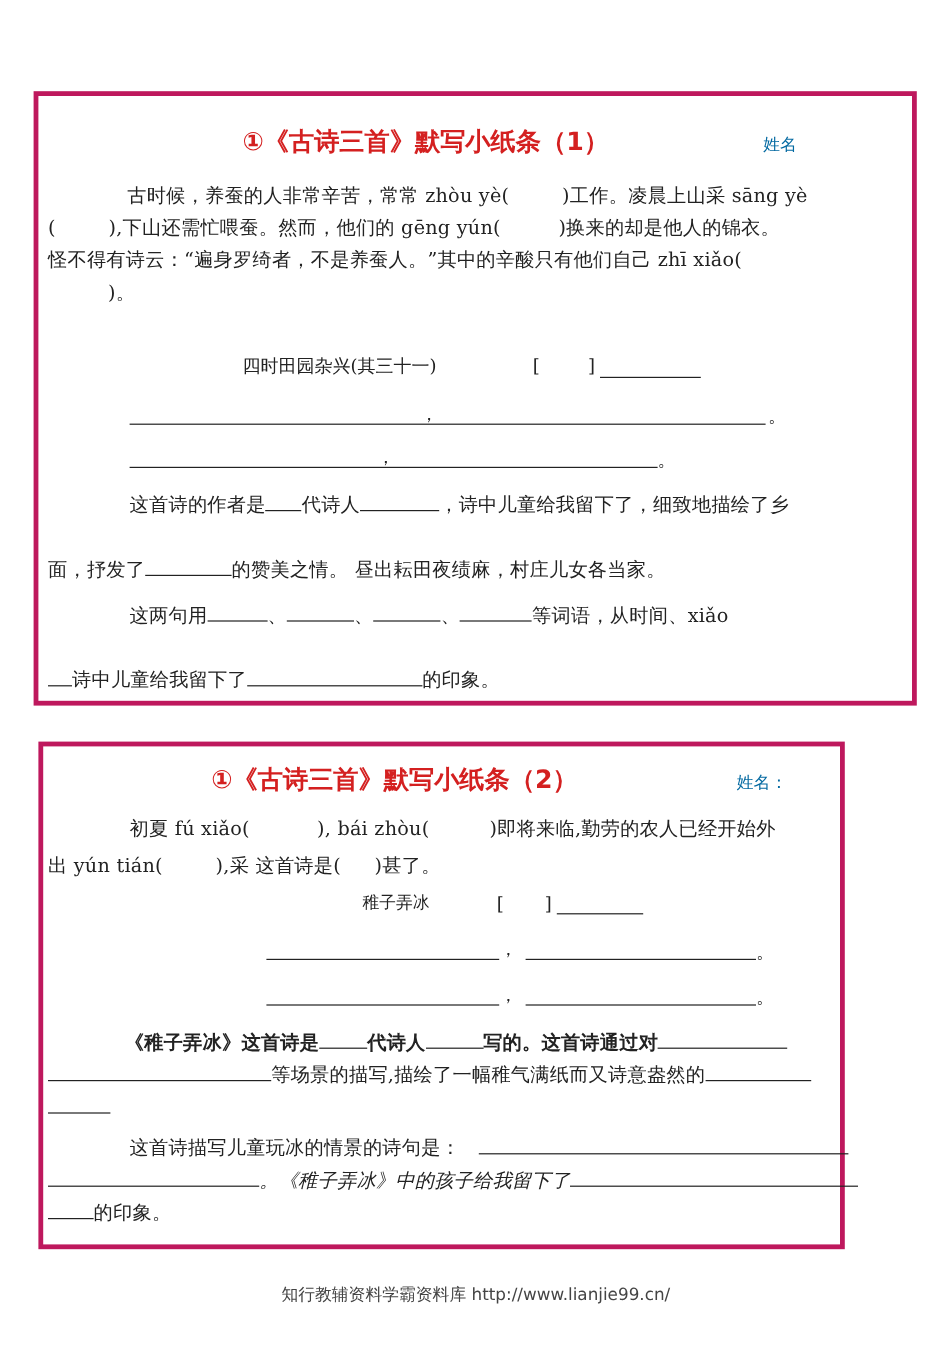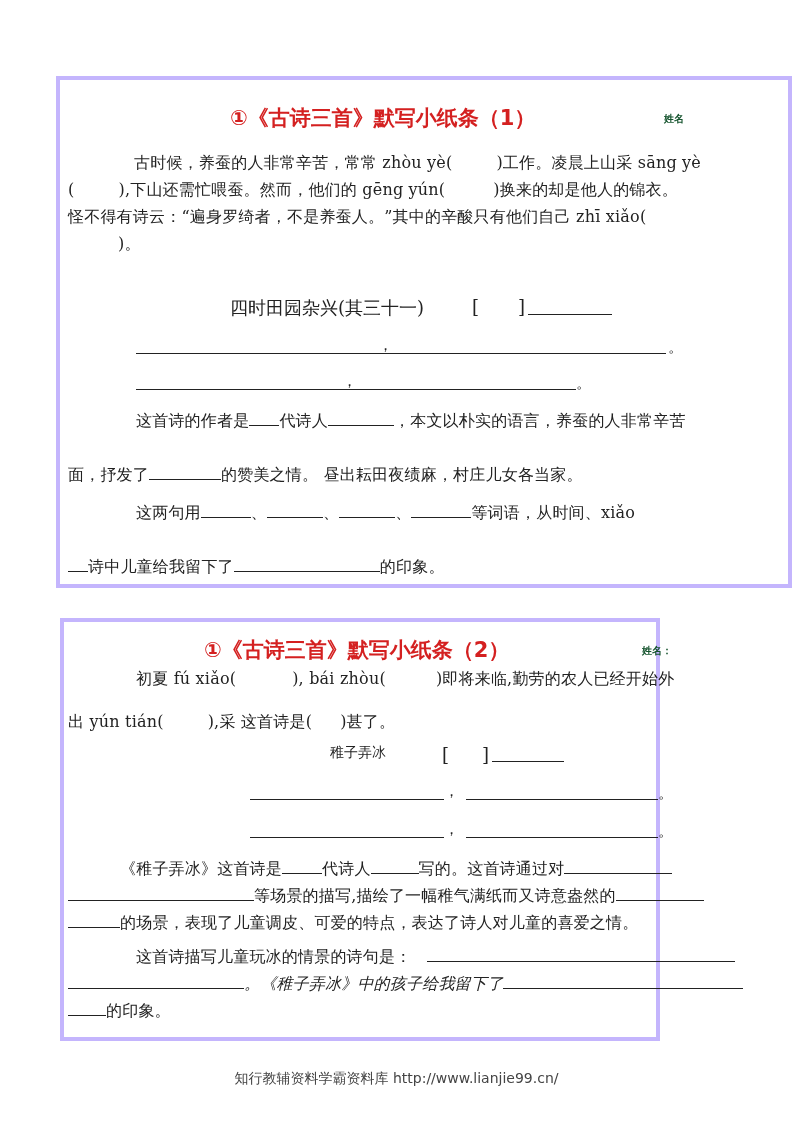--- a/index.html
+++ b/index.html
@@ -1,27 +1,27 @@
 <!DOCTYPE html>
 <html><head>
 <meta charset="utf-8">
 <style>
   html, body { margin:0; padding:0; background:#ffffff; }
   body { width:793px; height:1122px; position:relative; overflow:hidden;
          font-family: "DejaVu Serif", "Liberation Serif", serif; color:#222; }
-  .card { position:absolute; border:4px solid #c4b5fd; background:#fff; box-sizing:border-box;margin-left:28px; }
+  .card { position:absolute; border:4px solid #be185d; background:#fff; box-sizing:border-box; }
   #card1 { left:28px; top:76px; width:736px; height:512px; }
-  #card2 { left:32px; top:618px; width:600px; height:423px;text-align:center; }
+  #card2 { left:32px; top:618px; width:672px; height:423px;text-align:center; }
   .title { position:absolute; font-family:"DejaVu Sans","Liberation Sans",sans-serif; font-weight:bold; color:#d42020; font-size:21px; white-space:nowrap; }
-  .name-label { position:absolute; font-family:"DejaVu Sans","Liberation Sans",sans-serif; font-size:10px; color:#14532d; white-space:nowrap;font-weight:bold; }
+  .name-label { position:absolute; font-family:"DejaVu Sans","Liberation Sans",sans-serif; font-size:14px; color:#0369a1; white-space:nowrap; }
   .line { position:absolute; left:8px; font-size:16px; white-space:nowrap; line-height:26px; letter-spacing:0.2px; }
   .blank { display:inline-block; border-bottom:1px solid #222; height:16px; vertical-align:baseline; }
   .ul { position:absolute; border-bottom:1px solid #222; height:0; }
   .mark { position:absolute; font-size:15px; }
-  .poem-title { position:absolute; font-size:18px; white-space:nowrap; }
+  .poem-title { position:absolute; font-size:15px; white-space:nowrap; }
   .footer { position:absolute; left:0; width:793px; top:1070px; text-align:center; font-family:"DejaVu Sans","Liberation Sans",sans-serif; font-size:14px; color:#444; }
 </style>
 </head>
 <body>
 
 <div class="card" id="card1">
   <div class="title" style="left:170px; top:24px;">①《古诗三首》默写小纸条（1）</div>
   <div class="name-label" style="left:604px; top:32px;">姓名</div>
 
   <div class="line" style="top:97px;">
@@ -40,39 +40,39 @@
 
   <div class="ul" style="left:76px; top:273px; width:530px;"></div>
   <div class="mark" style="left:318px; top:256px;">，</div>
   <div class="mark" style="left:608px; top:258px;">。</div>
 
   <div class="ul" style="left:76px; top:309px; width:440px;"></div>
   <div class="mark" style="left:282px; top:292px;">，</div>
   <div class="mark" style="left:516px; top:294px;">。</div>
 
   <div class="line" style="top:328px; left:76px;">
-    <span>这首诗的作者是</span><span class="blank" style="width:30px;"></span><span>代诗人</span><span class="blank" style="width:66px;"></span><span>，本文以朴实的语言，养蚕的人非常辛苦</span>
+    <span>这首诗的作者是</span><span class="blank" style="width:30px;"></span><span>代诗人</span><span class="blank" style="width:66px;"></span><span>，诗中儿童给我留下了，细致地描绘了乡</span>
   </div>
   <div class="line" style="top:382px;">
     <span>面，抒发了</span><span class="blank" style="width:72px;"></span><span>的赞美之情。 昼出耘田夜绩麻，村庄儿女各当家。</span>
   </div>
 
   <div class="line" style="top:420px; left:76px;">
     <span>这两句用</span><span class="blank" style="width:50px;"></span><span>、</span><span class="blank" style="width:56px;"></span><span>、</span><span class="blank" style="width:56px;"></span><span>、</span><span class="blank" style="width:60px;"></span><span>等词语，从时间、xiǎo</span>
   </div>
   <div class="line" style="top:474px;">
     <span class="blank" style="width:20px;"></span><span>诗中儿童给我留下了</span><span class="blank" style="width:146px;"></span><span>的印象。</span>
   </div>
 </div>
 
 <div class="card" id="card2">
   <div class="title" style="left:140px; top:14px;">①《古诗三首》默写小纸条（2）</div>
   <div class="name-label" style="left:578px; top:22px;">姓名：</div>
 
-  <div class="line" style="top:44px; left:72px;">
+  <div class="line" style="top:56px; left:72px;">
     <span>初夏 fú xiǎo(</span><span style="display:inline-block;width:56px;"></span><span>), bái zhòu(</span><span style="display:inline-block;width:50px;"></span><span>)即将来临,勤劳的农人已经开始外</span>
   </div>
   <div class="line" style="top:87px; left:4px;">
     <span>出 yún tián(</span><span style="display:inline-block;width:44px;"></span><span>),采 这首诗是(</span><span style="display:inline-block;width:28px;"></span><span>)甚了。</span>
   </div>
 
   <div class="poem-title" style="left:266px; top:122px; font-size:14px;">稚子弄冰</div>
   <div class="poem-title" style="left:378px; top:122px;">[</div>
   <div class="poem-title" style="left:418px; top:122px;">]</div>
   <div class="ul" style="left:428px; top:139px; width:72px;"></div>
@@ -80,28 +80,28 @@
   <div class="ul" style="left:186px; top:177px; width:194px;"></div>
   <div class="mark" style="left:380px; top:160px;">，</div>
   <div class="ul" style="left:402px; top:177px; width:192px;"></div>
   <div class="mark" style="left:594px; top:162px;">。</div>
 
   <div class="ul" style="left:186px; top:215px; width:194px;"></div>
   <div class="mark" style="left:380px; top:198px;">，</div>
   <div class="ul" style="left:402px; top:215px; width:192px;"></div>
   <div class="mark" style="left:594px; top:200px;">。</div>
 
-  <div class="line" style="top:234px; left:56px;">
+  <div class="line" style="top:234px; left:68px;font-weight:bold;">
     <span>《稚子弄冰》这首诗是</span><span class="blank" style="width:40px;"></span><span>代诗人</span><span class="blank" style="width:48px;"></span><span>写的。这首诗通过对</span><span class="blank" style="width:108px;"></span>
   </div>
   <div class="line" style="top:261px; left:4px;">
     <span class="blank" style="width:186px;"></span><span>等场景的描写,描绘了一幅稚气满纸而又诗意盎然的</span><span class="blank" style="width:88px;"></span>
   </div>
   <div class="line" style="top:288px; left:4px;">
-    <span class="blank" style="width:52px;"></span><span>的场景，表现了儿童调皮、可爱的特点，表达了诗人对儿童的喜爱之情。</span>
+    <span class="blank" style="width:52px;"></span>
   </div>
 
   <div class="line" style="top:322px; left:72px;">
     <span>这首诗描写儿童玩冰的情景的诗句是：</span><span style="display:inline-block;width:16px;"></span><span class="blank" style="width:308px;"></span>
   </div>
   <div class="line" style="top:349px; left:4px;font-style:italic;">
     <span class="blank" style="width:176px;"></span><span>。《稚子弄冰》中的孩子给我留下了</span><span class="blank" style="width:240px;"></span>
   </div>
   <div class="line" style="top:376px; left:4px;">
     <span class="blank" style="width:38px;"></span><span>的印象。</span>

